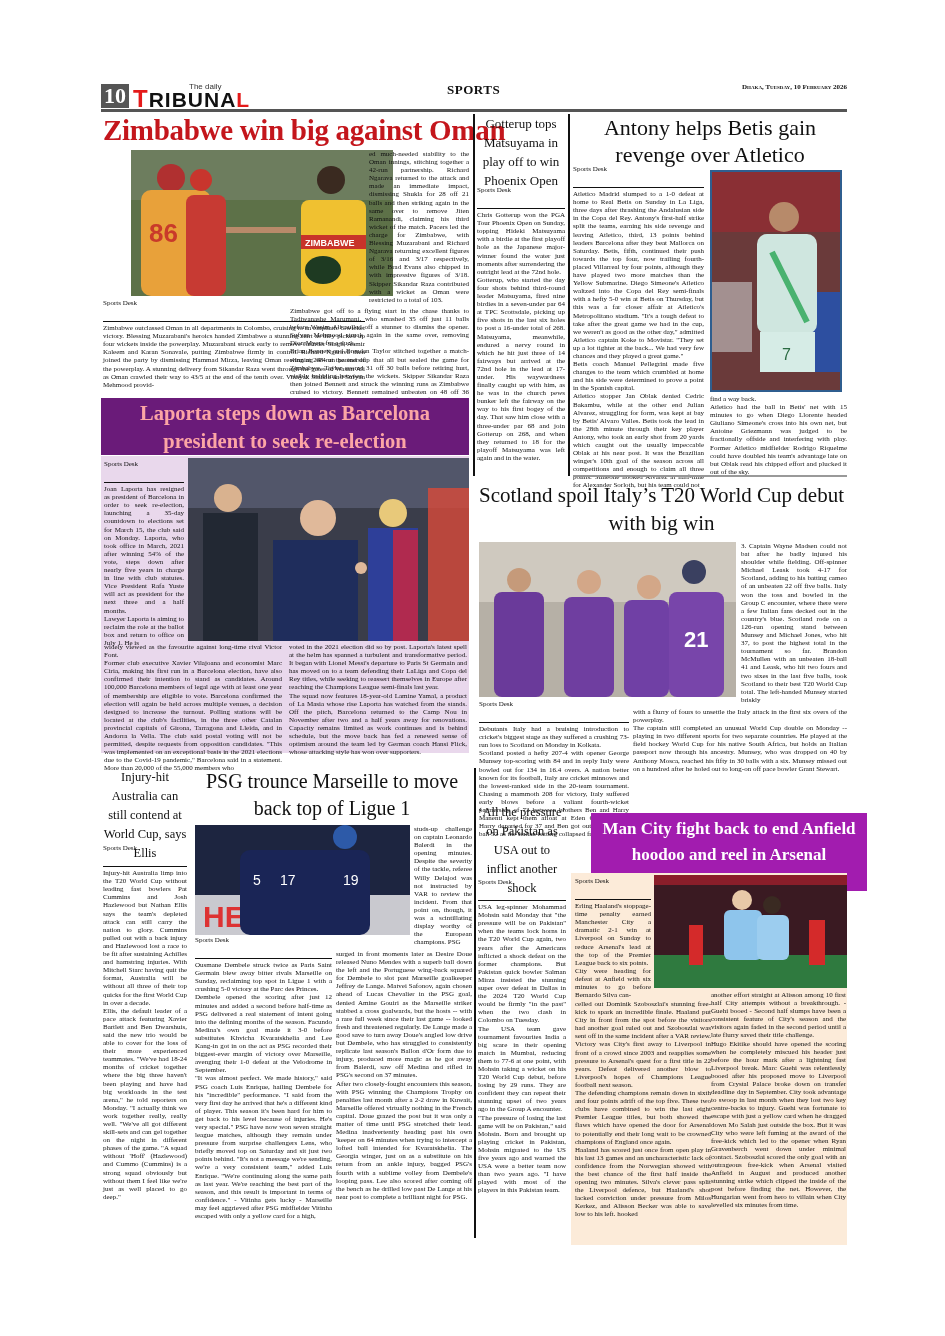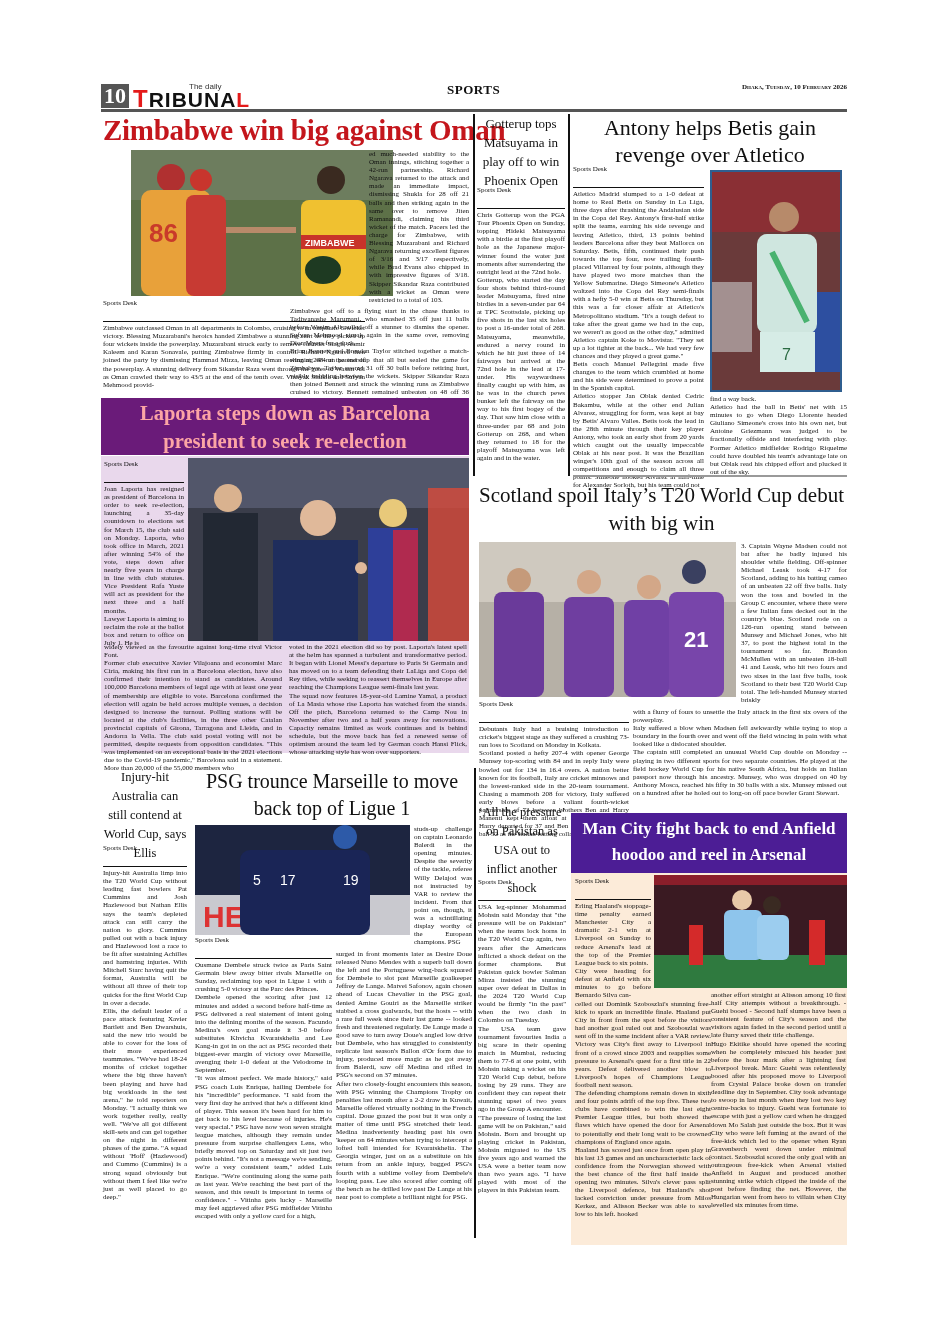--- a/index.html
+++ b/index.html
@@ -177,21 +177,20 @@
     <div class="block txt" style="left:378px; top:622px; width:150px;">
       <div class="byline">Sports Desk</div>
       <p>Debutants Italy had a bruising introduction to cricket's biggest stage as they suffered a crushing 73-run loss to Scotland on Monday in Kolkata.</p>
       <p>Scotland posted a hefty 207-4 with opener George Munsey top-scoring with 84 and in reply Italy were bowled out for 134 in 16.4 overs. A nation better known for its football, Italy are cricket minnows and the lowest-ranked side in the 20-team tournament. Chasing a mammoth 208 for victory, Italy suffered early blows before a valiant fourth-wicket partnership of 73 between brothers Ben and Harry Manenti kept them afloat at Eden Gardens. But Harry departed for 37 and Ben got out after his 31-ball 52 as the Italian batting collapsed from 113-</p>
     </div>
     <div class="block txt" style="left:640px; top:464px; width:106px;">
       <p>3. Captain Wayne Madsen could not bat after he badly injured his shoulder while fielding. Off-spinner Michael Leask took 4-17 for Scotland, adding to his batting cameo of an unbeaten 22 off five balls. Italy won the toss and bowled in the Group C encounter, where there were a few Italian fans decked out in the country's blue. Scotland rode on a 126-run opening stand between Munsey and Michael Jones, who hit 37, to post the highest total in the tournament so far. Brandon McMullen with an unbeaten 18-ball 41 and Leask, who hit two fours and two sixes in the last five balls, took Scotland to their best T20 World Cup total. The left-handed Munsey started briskly</p>
     </div>
     <div class="block txt" style="left:532px; top:630px; width:214px;">
       <p>with a flurry of fours to unsettle the Italy attack in the first six overs of the powerplay.</p>
-      <p>Italy suffered a blow when Madsen fell awkwardly while trying to stop a boundary in the fourth over and went off the field wincing in pain with what looked like a dislocated shoulder.</p>
       <p>The captain still completed an unusual World Cup double on Monday -- playing in two different sports for two separate countries. He played at the field hockey World Cup for his native South Africa, but holds an Italian passport now through his ancestry. Munsey, who was dropped on 40 by Anthony Mosca, reached his fifty in 30 balls with a six. Munsey missed out on a hundred after he holed out to long-on off pace bowler Grant Stewart.</p>
     </div>
   </div>
 
   <div>
     <div class="block headline" style="left:0; top:690px; width:88px; font-size:12.5px; line-height:19px;">Injury-hit Australia can still contend at World Cup, says Ellis</div>
     <div class="block txt" style="left:2px; top:766px; width:84px;">
       <div class="byline">Sports Desk</div>
       <p>Injury-hit Australia limp into the T20 World Cup without leading fast bowlers Pat Cummins and Josh Hazlewood but Nathan Ellis says the team's depleted attack can still carry the nation to glory. Cummins pulled out with a back injury and Hazlewood lost a race to be fit after sustaining Achilles and hamstring injuries. With Mitchell Starc having quit the format, Australia will be without all three of their top quicks for the first World Cup in over a decade.</p>
       <p>Ellis, the default leader of a pace attack featuring Xavier Bartlett and Ben Dwarshuis, said the new trio would be able to cover for the loss of their more experienced teammates. "We've had 18-24 months of cricket together where the big three haven't been playing and have had big workloads in the test arena," he told reporters on Monday. "I actually think we work together really, really well. "We've all got different skill-sets and can gel together on the night in different phases of the game. "A squad without 'Hoff' (Hazlewood) and Cummo (Cummins) is a strong squad obviously but without them I feel like we're just as well placed to go deep."</p>
@@ -233,21 +232,21 @@
     <div class="block headline" style="left:377px; top:725px; width:88px; font-size:12.5px; line-height:19px;">‘All the pressure’ on Pakistan as USA out to inflict another shock</div>
     <div class="block txt" style="left:377px; top:800px; width:88px;">
       <div class="byline">Sports Desk</div>
       <p>USA leg-spinner Mohammad Mohsin said Monday that "the pressure will be on Pakistan" when the teams lock horns in the T20 World Cup again, two years after the Americans inflicted a shock defeat on the former champions. But Pakistan quick bowler Salman Mirza insisted the stunning super over defeat in Dallas in the 2024 T20 World Cup would be firmly "in the past" when the two clash in Colombo on Tuesday.</p>
       <p>The USA team gave tournament favourites India a big scare in their opening match in Mumbai, reducing them to 77-6 at one point, with Mohsin taking a wicket on his T20 World Cup debut, before losing by 29 runs. They are confident they can repeat their stunning upset of two years ago in the Group A encounter.</p>
       <p>"The pressure of losing the last game will be on Pakistan," said Mohsin. Born and brought up playing cricket in Pakistan, Mohsin migrated to the US five years ago and warned the USA were a better team now than two years ago. "I have played with most of the players in this Pakistan team.</p>
     </div>
   </div>
 
   <div>
-    <div class="block" style="left:470px; top:735px; width:276px; height:78px; background:#4c1d95;">
+    <div class="block" style="left:490px; top:735px; width:276px; height:78px; background:#a21caf;">
       <div class="headline" style="color:#fff; font-weight:bold; font-size:17px; line-height:26px; padding-top:3px;">Man City fight back to end Anfield hoodoo and reel in Arsenal</div>
     </div>
     <div class="block" style="left:470px; top:795px; width:276px; height:372px; background:#fcebd9;"></div>
     <div class="photo" style="left:553px; top:797px; width:193px; height:113px;">
       <svg width="193" height="113" viewBox="0 0 193 113">
         <rect width="193" height="113" fill="#3a1a22"></rect>
         <rect x="0" y="0" width="193" height="10" fill="#8a1e2a"></rect>
         <rect x="0" y="80" width="193" height="33" fill="#2f7a3f"></rect>
         <circle cx="88" cy="25" r="10" fill="#e8c9a8"></circle>
         <rect x="70" y="35" width="38" height="50" fill="#8ec5ec" rx="6"></rect>

